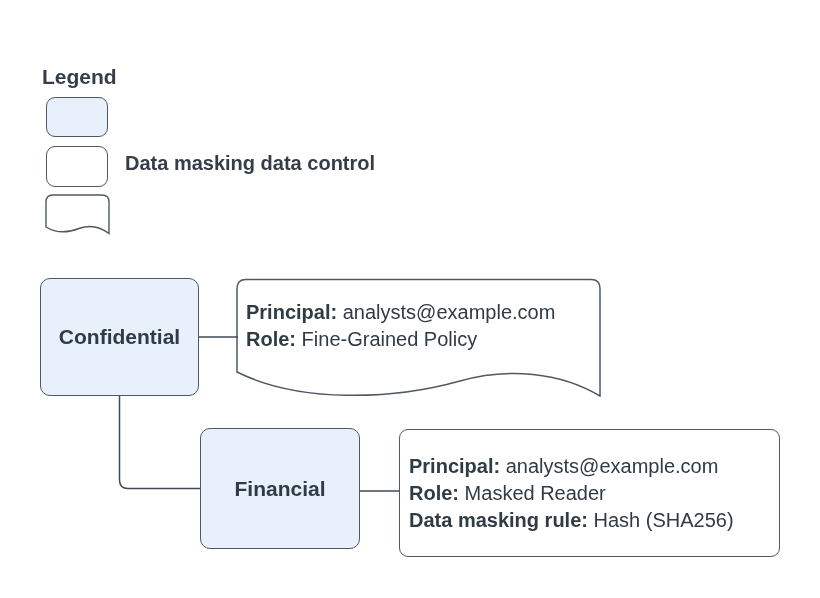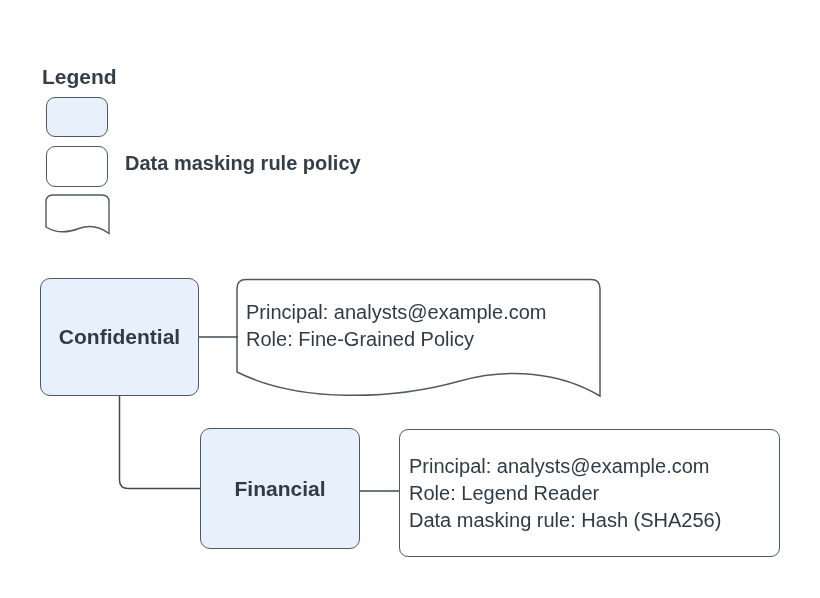--- a/index.html
+++ b/index.html
@@ -88,21 +88,21 @@
     left: 246px; top: 299px;
     z-index: 2;
   }
   .pline {
     font-size: 20px;
     line-height: 27px;
     color: #2f3b45;
     white-space: nowrap;
   }
   .pline .lbl {
-    font-weight: normal;
+    font-weight: bold;
     margin-right: 0.28em;
   }
 </style>
 </head>
 <body>
 
 <div id="canvas">
 
   <svg id="shape-layer" viewBox="0 0 820 598" xmlns="http://www.w3.org/2000/svg">
 
@@ -121,41 +121,41 @@
     <path d="M 119.5 395 V 480 Q 119.5 488.5 128 488.5 H 201" fill="none" stroke="#3f4a54" stroke-width="1.5"></path>
 
     <path d="M 359 491 H 400" fill="none" stroke="#3f4a54" stroke-width="1.5"></path>
   </svg>
 
   <div class="abs legend-title">Legend</div>
 
   <div class="abs swatch swatch-tag"></div>
 
   <div class="abs swatch swatch-plain"></div>
-  <div class="abs legend-label l2">Data masking rule policy</div>
+  <div class="abs legend-label l2">Data masking data control</div>
 
 
   <div class="abs tag-node node-confidential">Confidential</div>
 
   <div class="abs tag-node node-financial">Financial</div>
 
   <div class="abs access-text">
     <div class="pline">
       <span class="lbl">Principal:</span><span>analysts@example.com</span>
     </div>
     <div class="pline">
       <span class="lbl">Role:</span><span>Fine-Grained Policy</span>
     </div>
   </div>
 
   <div class="abs policy-box box-masking">
     <div class="pline">
       <span class="lbl">Principal:</span><span>analysts@example.com</span>
     </div>
     <div class="pline">
-      <span class="lbl">Role:</span><span>Legend Reader</span>
+      <span class="lbl">Role:</span><span>Masked Reader</span>
     </div>
     <div class="pline">
       <span class="lbl">Data masking rule:</span><span>Hash (SHA256)</span>
     </div>
   </div>
 
 </div>
 
 </body></html>

